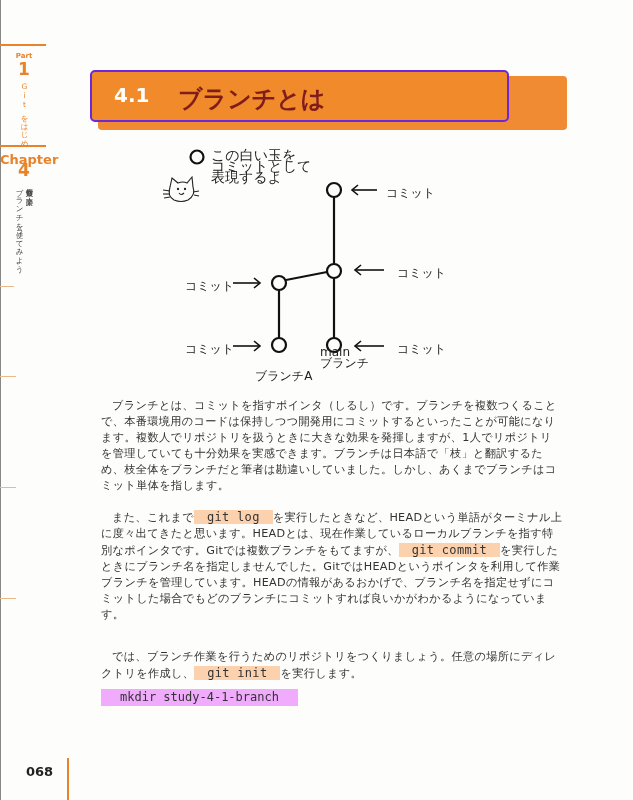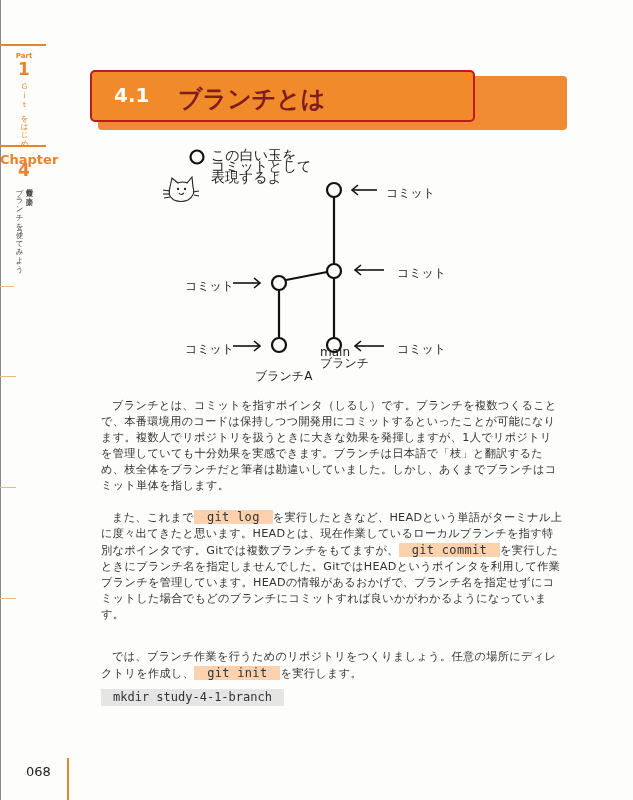--- a/index.html
+++ b/index.html
@@ -8,34 +8,34 @@
   .sidebar-rule{position:absolute;left:0;height:2px;width:46px;background:#e8832a;}
   .tick{position:absolute;left:0;width:16px;height:1px;background:#e9b98a;}
   .part-label{position:absolute;top:52px;left:0;width:48px;text-align:center;font-size:7px;color:#e8832a;font-weight:bold;}
   .part-num{position:absolute;top:59px;left:0;width:48px;text-align:center;font-size:17px;color:#e8832a;font-weight:bold;}
   .vert{position:absolute;left:0;width:48px;writing-mode:vertical-rl;text-orientation:upright;font-size:7.5px;line-height:48px;color:#e8832a;letter-spacing:0px;}
   .vert2{position:absolute;left:12px;writing-mode:vertical-rl;text-orientation:upright;font-size:7.5px;color:#444;line-height:9px;}
   .chapter-label{position:absolute;top:152px;left:0;width:48px;text-align:center;font-size:13px;color:#e8832a;font-weight:bold;}
   .chapter-num{position:absolute;top:160px;left:0;width:48px;text-align:center;font-size:17px;color:#e8832a;font-weight:bold;}
 
   .title-shadow{position:absolute;left:98px;top:76px;width:469px;height:54px;background:#f08a33;border-radius:4px;}
-  .title-box{position:absolute;left:90px;top:70px;width:385px;height:52px;background:#f08a2a;border:2px solid #b91c1c;border-radius:5px;box-sizing:border-box;}
+  .title-box{position:absolute;left:90px;top:70px;width:419px;height:52px;background:#f08a2a;border:2px solid #6d28d9;border-radius:5px;box-sizing:border-box;}
   .title-num{position:absolute;left:22px;top:11px;color:#fff;font-size:20px;font-weight:bold;font-family:"DejaVu Sans",sans-serif;}
   .title-text{position:absolute;left:86px;top:11px;color:#7f1d1d;font-size:24px;font-weight:bold;}
 
   .diagram{position:absolute;left:0;top:0;}
   .dlabel{position:absolute;font-size:12px;color:#222;white-space:nowrap;}
   .note{position:absolute;left:211px;top:150px;font-size:14px;color:#222;line-height:11px;}
 
   .body{position:absolute;left:101px;width:462px;font-size:11.2px;line-height:16px;color:#333;letter-spacing:0.3px;}
   .body p{margin:0;text-indent:11px;}
   .code-inline{background:#fbd2ad;font-family:"DejaVu Sans Mono",monospace;font-size:12px;color:#333;padding:0 13px;}
   .code-block{position:absolute;left:101px;top:689px;font-family:"DejaVu Sans Mono",monospace;font-size:12px;line-height:17px;color:#333;}
-  .code-line{background:#e5e5e5;display:inline-block;padding:0 12px;}
-  .page-num{position:absolute;left:26px;top:764px;font-size:13px;font-weight:normal;color:#222;}
+  .code-line{background:#f0abfc;display:inline-block;padding:0 19px;}
+  .page-num{position:absolute;left:26px;top:764px;font-size:13px;font-weight:bold;color:#222;}
   .page-rule{position:absolute;left:67px;top:758px;width:2px;height:42px;background:#e8832a;}
 </style>
 </head>
 <body>
 
 <div class="leftline"></div>
 
 <div class="sidebar-rule" style="top:44px;"></div>
 <div class="part-label">Part</div>
 <div class="part-num">1</div>

